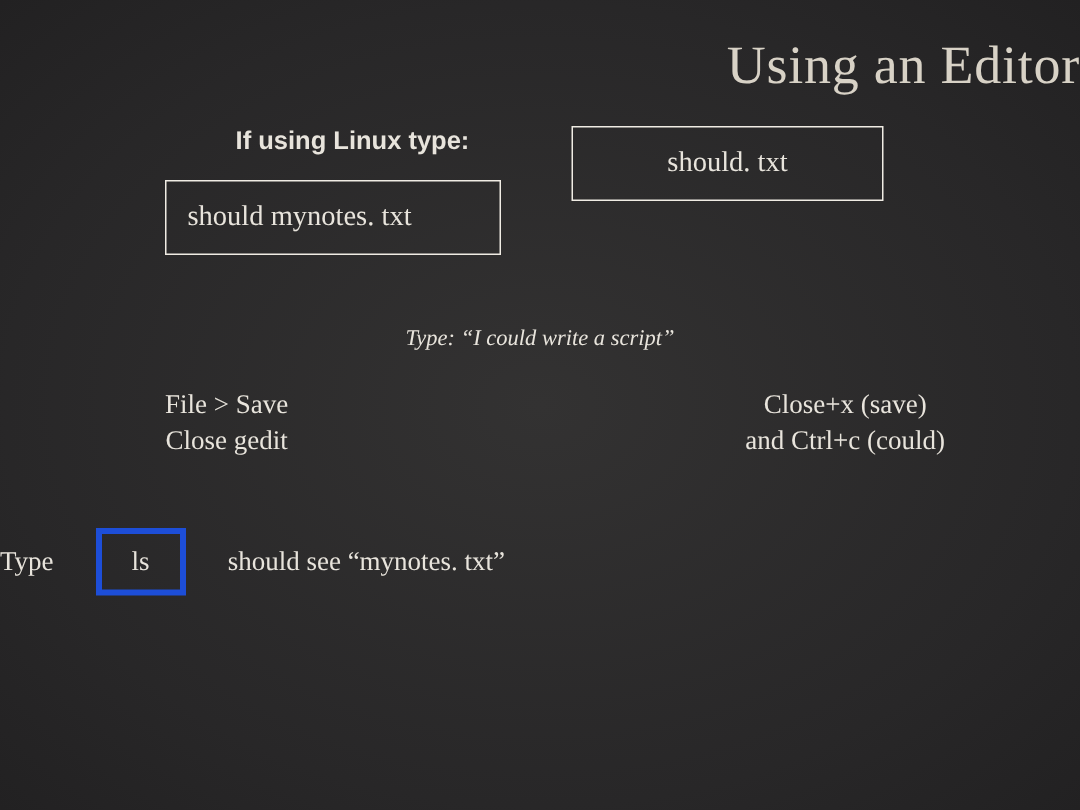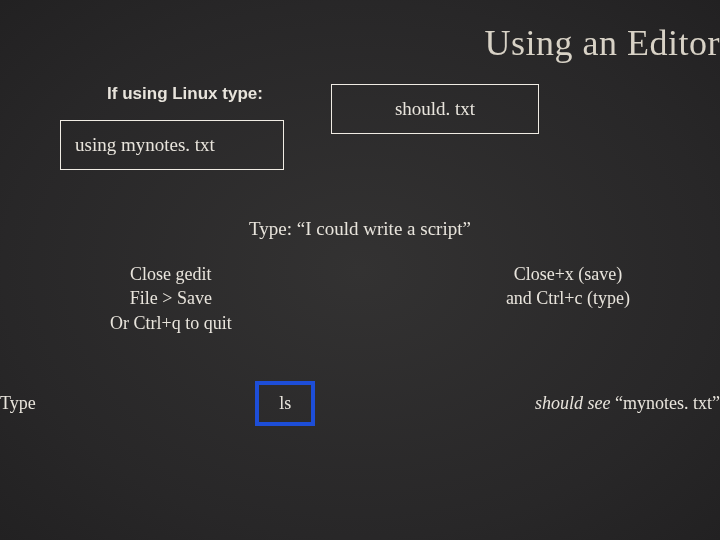--- a/index.html
+++ b/index.html
@@ -22,21 +22,21 @@
   .title {
     text-align: right;
     font-size: 36px;
     font-weight: 400;
     color: #d8d2c6;
     padding-top: 22px;
     letter-spacing: 0.5px;
   }
   .columns {
     display: flex;
-    justify-content: flex-start;
+    justify-content: center;
     padding: 20px 60px 0 60px;
   }
   .col {
     width: 250px;
     text-align: center;
   }
   .col-label {
     font-family: Arial, Helvetica, sans-serif;
     font-size: 17px;
     font-weight: bold;
@@ -60,89 +60,88 @@
     margin-left: 0;
     justify-content: flex-start;
     padding-left: 14px;
   }
   .cmd-right {
     width: 190px;
     margin: 0 auto;
   }
   .type-line {
     text-align: center;
-    font-size: 19px;
+    font-size: 15px;
     color: #e8e4dc;
     margin-top: 48px;
+    font-style: italic;
   }
   .instructions {
     display: flex;
     justify-content: space-between;
     padding: 22px 90px 0 110px;
   }
   .instr-col {
     text-align: center;
     font-size: 18px;
     line-height: 1.35;
     color: #e8e4dc;
   }
   .bottom-row {
     display: flex;
     align-items: center;
-    justify-content: space-between;
+    justify-content: flex-start;
     gap: 28px;
     margin-top: 46px;
     font-size: 18px;
   }
   .ls-box {
     border: 4px solid #1d4ed8;
     padding: 8px 20px;
     font-size: 18px;
   }
   .result-text {
     font-size: 18px;
   }
   .italic {
-    font-style: italic;
   }
 </style>
 </head>
 <body>
 
 <div class="slide">
 
   <div class="title">Using an Editor</div>
 
   <div class="columns">
     <div class="col">
       <div class="col-label">If using Linux type:</div>
       <div class="cmd-box cmd-left">
-        <span>using  mynotes. txt</span>
+        <span>should  mynotes. txt</span>
       </div>
     </div>
     <div class="col">
       <div class="cmd-box cmd-right">
         <div>
           <div>should. txt</div>
         </div>
       </div>
     </div>
   </div>
 
   <div class="type-line">Type: “I could write a script”</div>
 
   <div class="instructions">
     <div class="instr-col">
+      <div>File &gt; Save</div>
       <div>Close gedit</div>
-      <div>File &gt; Save</div>
-      <div>Or Ctrl+q to quit</div>
     </div>
     <div class="instr-col">
       <div>Close+x (save)</div>
-      <div>and Ctrl+c (type)</div>
+      <div>and Ctrl+c (could)</div>
     </div>
   </div>
 
   <div class="bottom-row">
     <span>Type</span>
     <span class="ls-box">
       <span>ls</span>
     </span>
     <span class="result-text">
       <span class="italic">should  see</span><span>  “mynotes. txt”</span>

